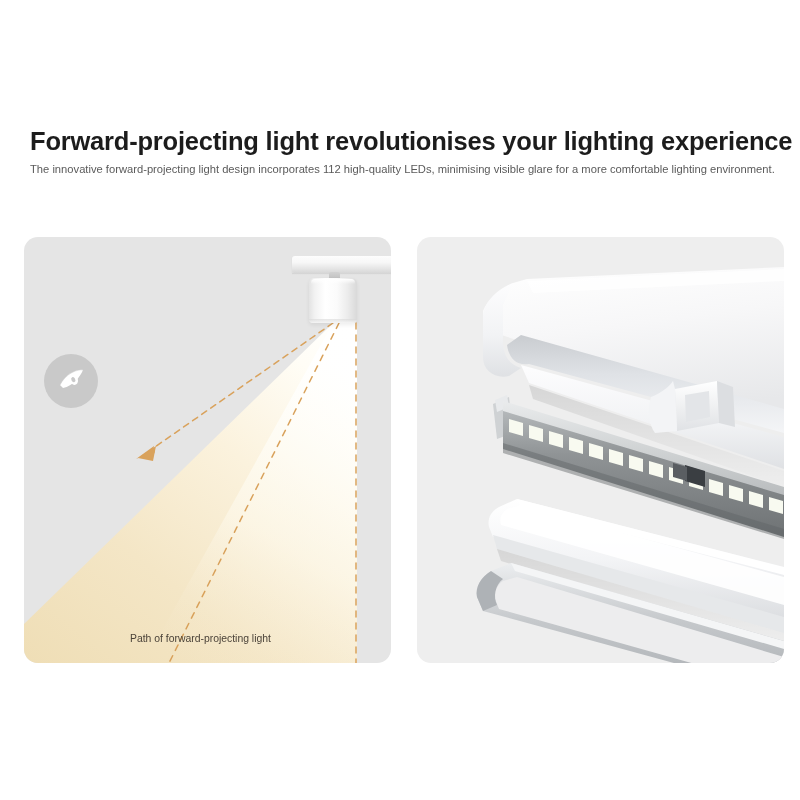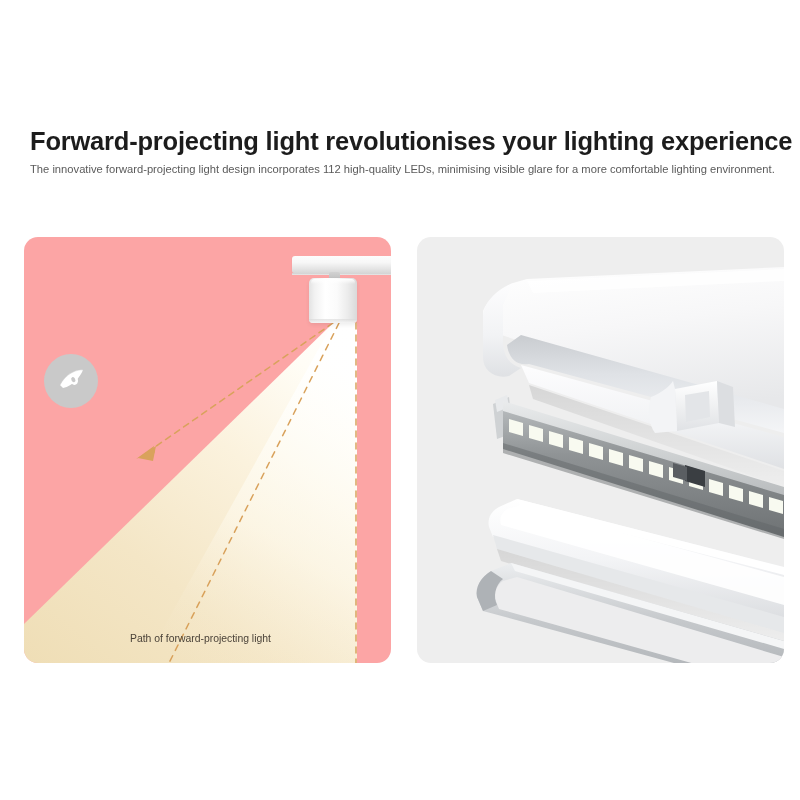--- a/index.html
+++ b/index.html
@@ -54,21 +54,21 @@
     height: 426px;
     display: flex;
     gap: 26px;
   }
 
   .panel {
     position: relative;
     width: 367px;
     height: 426px;
     border-radius: 14px;
-    background: #fca5a5;
+    background: #e5e5e5;
     overflow: hidden;
   }
 
   .beam-shape {
     position: absolute;
     inset: 0;
   }
 
   
   .track-rail {

